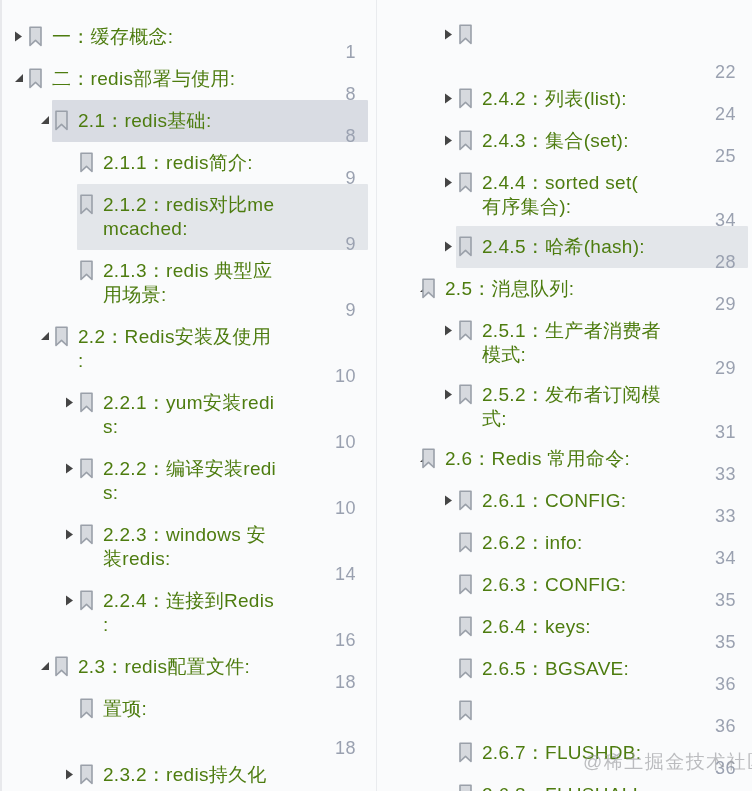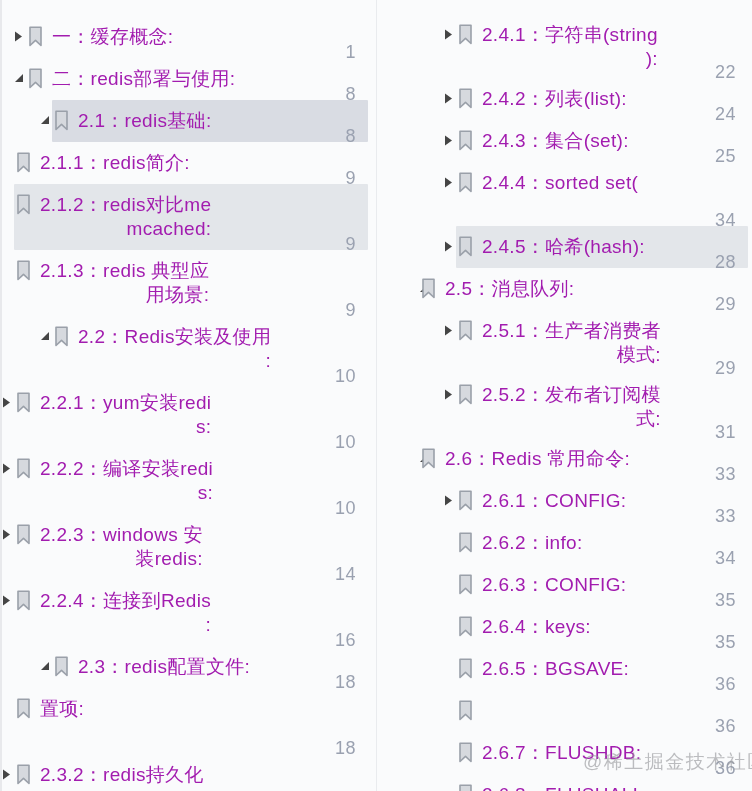--- a/index.html
+++ b/index.html
@@ -12,41 +12,40 @@
   .panel{
     position:absolute;inset:0;display:flex;
     border-left:2px solid #e8e9ec;box-sizing:border-box;
   }
   .col{box-sizing:border-box;padding-top:16px;overflow:hidden;}
   .col-left{width:374px;}
   .col-right{width:376px;border-left:1px solid #e9ebee;padding-top:14px;}
   .row{display:flex;align-items:stretch;box-sizing:border-box;}
   .lvl1{padding-left:12px;}
   .lvl2{padding-left:38px;}
-  .lvl3{}
+  .lvl3{padding-left:63px;}
   .col-right .lvl2{padding-left:42px;flex-direction:column;}
   .col-right .lvl3{padding-left:67px;}
   .lines1{height:42px;}
   .lines2{height:66px;}
   .col-right .lines2{height:64px;}
   .expander{flex:none;width:12px;position:relative;}
   .expander svg{position:absolute;left:0;top:15px;display:block;}
   .link{
     flex:1;display:flex;align-items:flex-start;position:relative;
     padding:9px 0 8px 0;margin-right:8px;box-sizing:border-box;border-radius:1px;
   }
   .col-right .link{margin-right:4px;}
   .link.selected{background:#d9dce3;}
   .link.soft{background:#e3e6ea;}
   .bookmark{flex:none;margin:1px 9px 0 2px;}
   .bookmark svg{display:block;}
   .label{
-    font-size:19px;line-height:24px;color:#a21caf;letter-spacing:.3px;
+    font-size:19px;line-height:24px;color:#4d7c0f;letter-spacing:.3px;
     word-break:break-all;
-    text-align:right;
   }
   .page{
     position:absolute;right:12px;bottom:-5px;
     font-size:18px;color:#9aa1b0;letter-spacing:.5px;
   }
   .watermark{
     position:absolute;left:583px;top:749px;white-space:nowrap;
     font-size:19px;color:#96979b;opacity:.62;letter-spacing:1.5px;
     pointer-events:none;z-index:5;
   }
@@ -307,24 +306,20 @@
           <svg width="9" height="11" viewBox="0 0 9 11">
             <path d="M1 .5 L8 5.5 L1 10.5 Z" fill="#454545"></path>
           </svg>
         </span>
     <div class="link">
       <span class="bookmark">
         <svg width="15" height="21" viewBox="0 0 15 21">
           <path d="M2 1.2 H13 V19.5 L7.5 14.3 L2 19.5 Z" fill="#d6d9de" stroke="#9aa0a9" stroke-width="1.6" stroke-linejoin="round"></path>
         </svg>
       </span>
-      <div class="label">
-            <div>2.4.1：字符串(string</div>
-            <div>):</div>
-          </div>
       <span class="page">22</span>
     </div>
   </div>
       <div class="row lvl3 lines1">
     <span class="expander">
           <svg width="9" height="11" viewBox="0 0 9 11">
             <path d="M1 .5 L8 5.5 L1 10.5 Z" fill="#454545"></path>
           </svg>
         </span>
     <div class="link">
@@ -364,20 +359,21 @@
           </svg>
         </span>
     <div class="link">
       <span class="bookmark">
         <svg width="15" height="21" viewBox="0 0 15 21">
           <path d="M2 1.2 H13 V19.5 L7.5 14.3 L2 19.5 Z" fill="#d6d9de" stroke="#9aa0a9" stroke-width="1.6" stroke-linejoin="round"></path>
         </svg>
       </span>
       <div class="label">
             <div>2.4.4：sorted set(</div>
+            <div>有序集合):</div>
           </div>
       <span class="page">34</span>
     </div>
   </div>
       <div class="row lvl3 lines1">
     <span class="expander">
           <svg width="9" height="11" viewBox="0 0 9 11">
             <path d="M1 .5 L8 5.5 L1 10.5 Z" fill="#454545"></path>
           </svg>
         </span>

